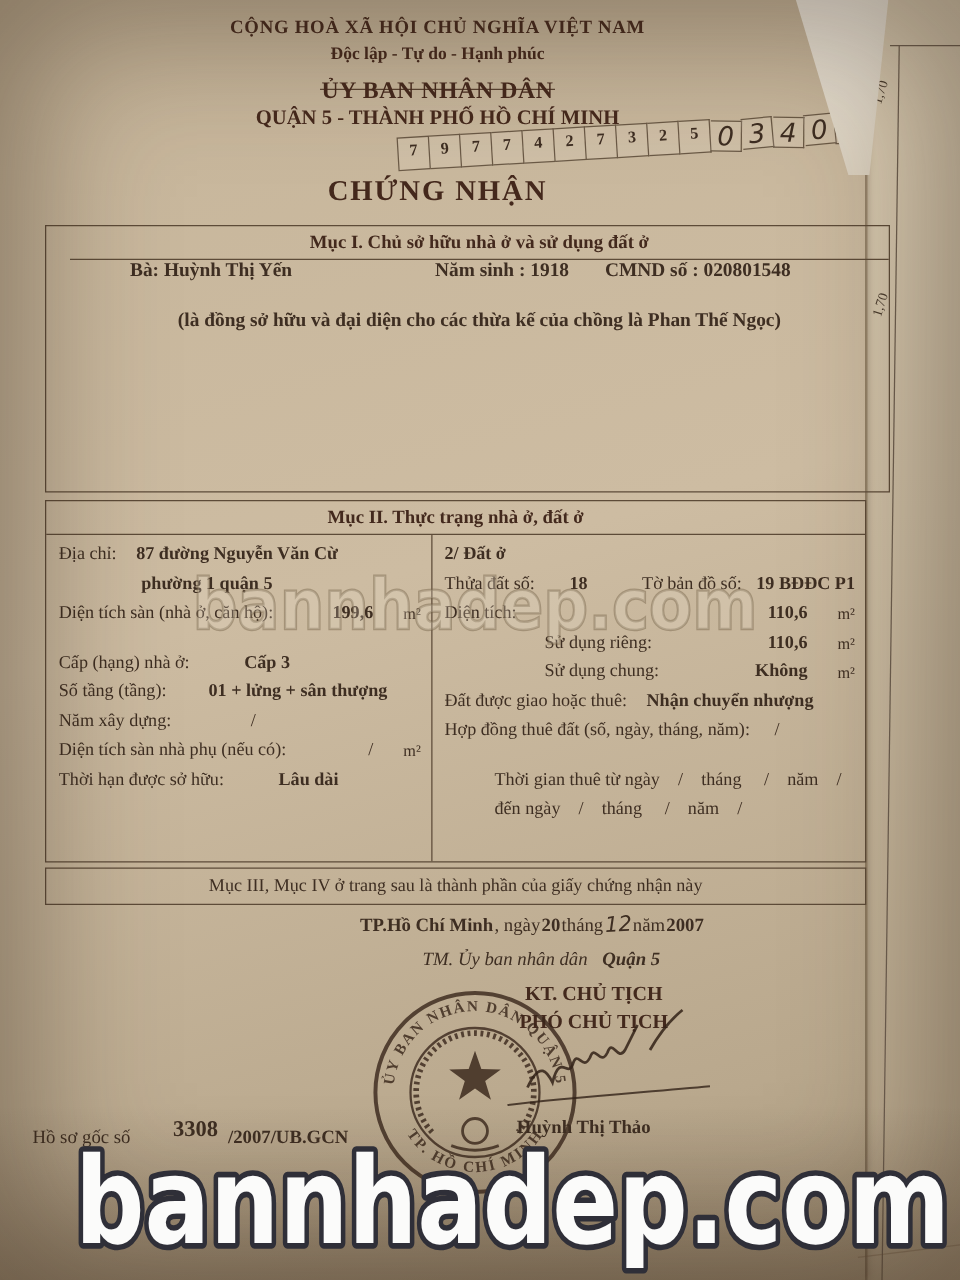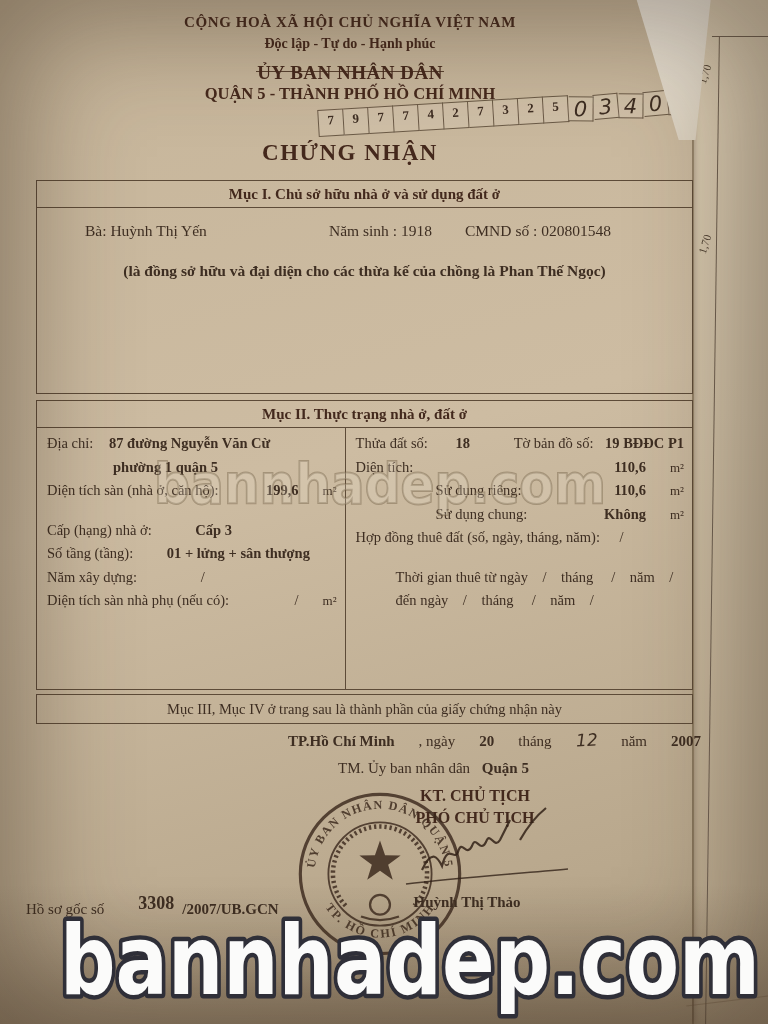--- a/index.html
+++ b/index.html
@@ -44,22 +44,22 @@
         font-size:13px;font-weight:bold;align-items:flex-start;padding-top:2px;background:rgba(255,250,238,.12);}
   .cell:first-child{border-left:1px solid #6b5a46;}
   .cell.hand{font-family:"DejaVu Sans",sans-serif;font-style:italic;font-weight:400;font-size:21px;
              line-height:20px;align-items:center;padding-top:0;overflow:visible;}
   .cell.hand:nth-child(odd){transform:translateY(2px) rotate(4deg);}
   .cell.hand:nth-child(even){transform:translateY(1px) rotate(-2deg);}
   
   .box{position:absolute;left:36px;width:655px;border:1.5px solid #5d4b38;}
   .box-title{height:26px;line-height:26px;text-align:center;font-weight:bold;font-size:15px;
              border-bottom:1.5px solid #5d4b38;color:#43291d;}
-  .box1{top:180px;height:212px;}
-  .box1-owner{position:relative;height:36px;margin-top:14px;font-size:15.5px;font-weight:normal;}
+  .box1{top:180px;height:212px;padding-left:19px;}
+  .box1-owner{position:relative;height:36px;font-size:15.5px;font-weight:bold;}
   .box1-owner span{position:absolute;white-space:nowrap;}
   .o1{left:48px;} .o2{left:292px;} .o3{left:428px;}
   .box1-note{text-align:center;font-weight:bold;font-size:15.5px;margin-top:4px;}
   .box2{top:400px;height:288px;display:flex;flex-direction:column;}
   .cols{flex:1;display:flex;}
   .col{padding:4px 8px 0 10px;font-size:14.5px;}
   .col-house{width:290px;}
   .col-land{flex:1;border-left:1.5px solid #5d4b38;}
   .row{line-height:23.5px;white-space:nowrap;}
   .row.sb{display:flex;}
@@ -67,23 +67,23 @@
   .mla{margin-left:auto;}
   .unit{width:38px;text-align:right;font-size:13px;}
   .ml8{margin-left:8px;}  .ml12{margin-left:12px;} .ml16{margin-left:16px;}
   .ml24{margin-left:24px;}.ml30{margin-left:30px;} .ml40{margin-left:40px;}
   .ml60{margin-left:60px;}.ml80{margin-left:80px;} .ml90{margin-left:90px;}
   .indent1{margin-left:66px;}
   .spacer{height:16px;}
   .pre{white-space:pre;margin-left:40px;}
   .box3{top:694px;height:28px;line-height:28px;text-align:center;font-size:14.5px;}
   
-  .date-line{position:absolute;left:288px;top:730px;display:flex;align-items:baseline;gap:24px;font-size:15px;white-space:nowrap;}
+  .date-line{position:absolute;left:288px;top:730px;display:flex;align-items:baseline;gap:1px;font-size:15px;white-space:nowrap;}
   .hand-num{font-family:"DejaVu Sans",sans-serif;font-style:italic;font-size:17px;transform:rotate(-3deg);}
-  .tm-line{position:absolute;left:338px;top:760px;font-size:15px;white-space:nowrap;}
+  .tm-line{position:absolute;left:338px;top:760px;font-size:15px;white-space:nowrap;font-style:italic;}
   .kt-line{position:absolute;left:380px;top:787px;width:190px;text-align:center;font-weight:bold;font-size:16px;color:#43291d;}
   .pho-line{position:absolute;left:380px;top:809px;width:190px;text-align:center;font-weight:bold;font-size:16px;color:#43291d;}
   .signer-name{position:absolute;left:372px;top:894px;width:190px;text-align:center;font-weight:bold;font-size:15px;}
   .dossier-line{position:absolute;left:26px;top:898px;font-size:15px;display:flex;align-items:baseline;gap:8px;}
   .dossier-number{font-weight:bold;font-size:18px;position:relative;top:-5px;margin-left:26px;}
   .dossier-suffix{font-weight:bold;font-size:15px;}
   .stamp-wrap{position:absolute;left:294px;top:788px;width:172px;height:172px;}
   .sig-wrap{position:absolute;left:402px;top:800px;width:175px;height:100px;}
   
   .wm-center{position:absolute;left:148px;top:443px;z-index:5;pointer-events:none;}
@@ -168,42 +168,51 @@
         </div>
         <div class="row">
           <span>Năm xây dựng:</span>
           <span class="ml60">/</span>
         </div>
         <div class="row sb">
           <span>Diện tích sàn nhà phụ (nếu có):</span>
           <span class="mla">/</span>
           <span class="unit">m²</span>
         </div>
+        <div class="row">
+          <span>Thời hạn được sở hữu:</span>
+          <span class="b ml40">Lâu dài</span>
+        </div>
       </div>
       <div class="col col-land">
+        <div class="row b">2/ Đất ở</div>
         <div class="row">
           <span>Thửa đất số:</span>
           <span class="b ml24">18</span>
           <span class="ml40">Tờ bản đồ số:</span>
           <span class="b ml8">19 BĐĐC P1</span>
         </div>
         <div class="row sb">
           <span>Diện tích:</span>
           <span class="b mla">110,6</span>
           <span class="unit">m²</span>
         </div>
         <div class="row sb">
           <span class="ml80">Sử dụng riêng:</span>
           <span class="b mla">110,6</span>
           <span class="unit">m²</span>
         </div>
         <div class="row sb">
           <span class="ml80">Sử dụng chung:</span>
           <span class="b mla">Không</span>
           <span class="unit">m²</span>
+        </div>
+        <div class="row">
+          <span>Đất được giao hoặc thuê:</span>
+          <span class="b ml12">Nhận chuyển nhượng</span>
         </div>
         <div class="row">
           <span>Hợp đồng thuê đất (số, ngày, tháng, năm):</span>
           <span class="ml16">/</span>
         </div>
         <div class="spacer"></div>
         <div class="row pre">Thời gian thuê từ ngày    /    tháng     /    năm    /</div>
         <div class="row pre ml90">đến ngày    /    tháng     /    năm    /</div>
       </div>
     </div>

